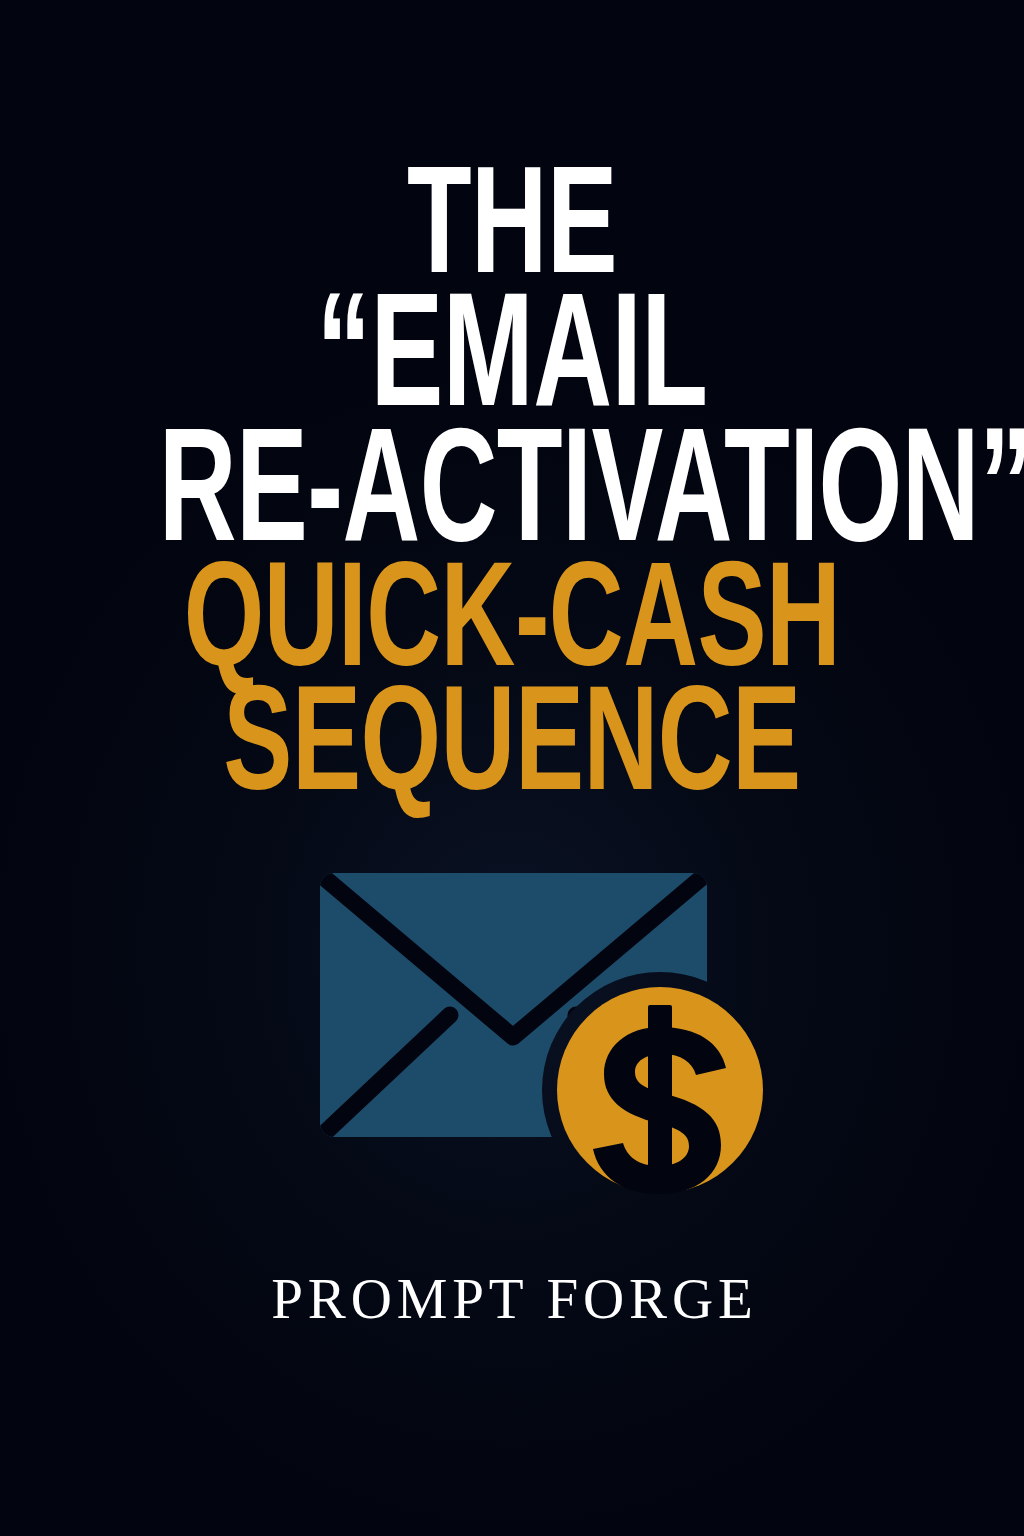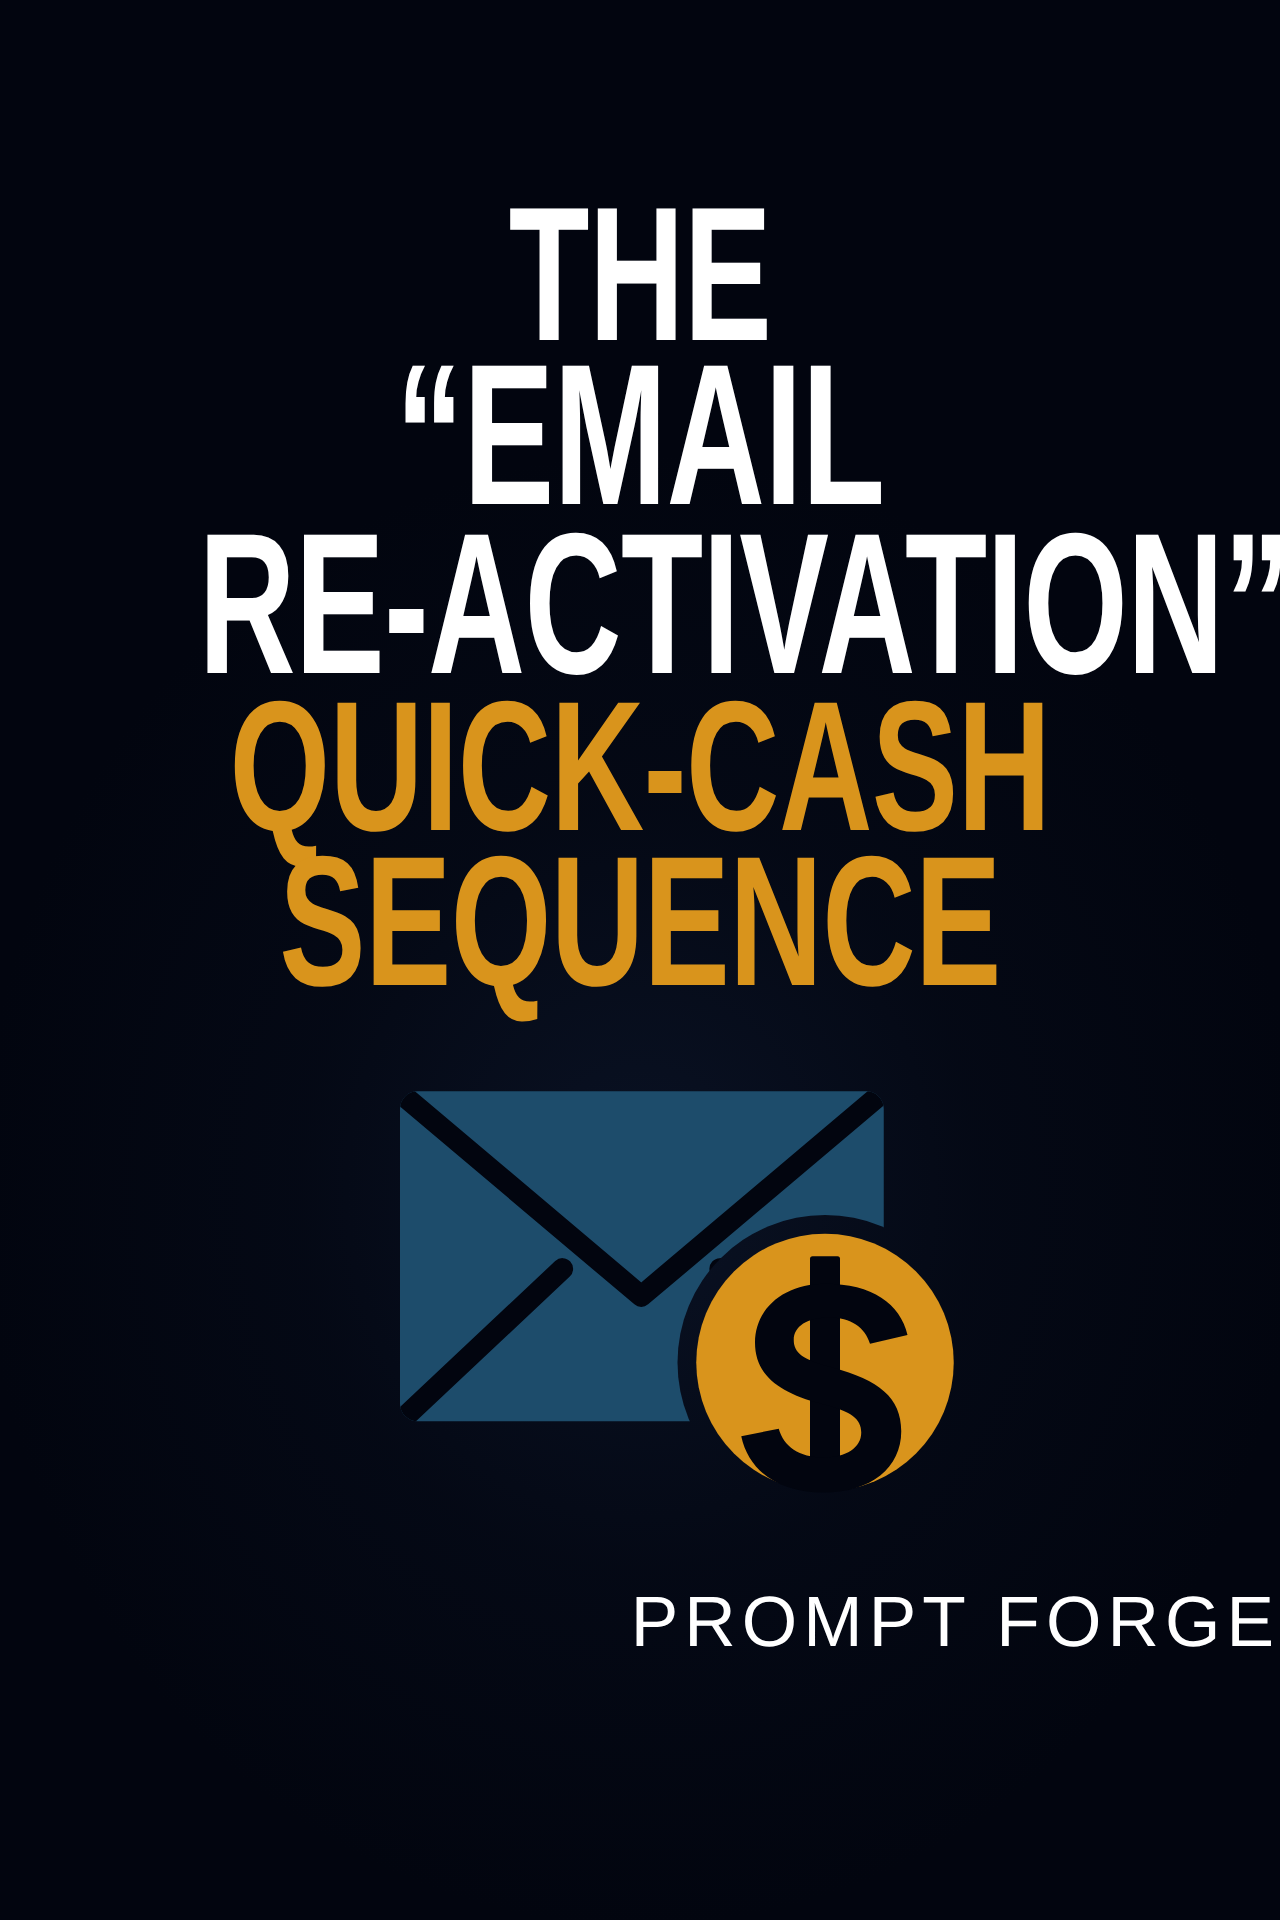--- a/index.html
+++ b/index.html
@@ -88,23 +88,23 @@
     height: 370px;
   }
   .icon-wrap svg { display: block; width: 500px; height: 370px; }
 
   
   .brand {
     position: absolute;
     left: 0;
     top: 1270px;
     width: 1024px;
-    text-align: right;
+    text-align: center;
     color: #ffffff;
-    font-family: Liberation Sans, sans-serif;
+    font-family: Liberation Serif, serif;
     font-weight: 400;
     font-size: 57px;
     line-height: 1;
     letter-spacing: 0.085em;
     text-indent: 0.085em;
     text-transform: uppercase;
     white-space: nowrap;
   }
 </style>
 </head>

